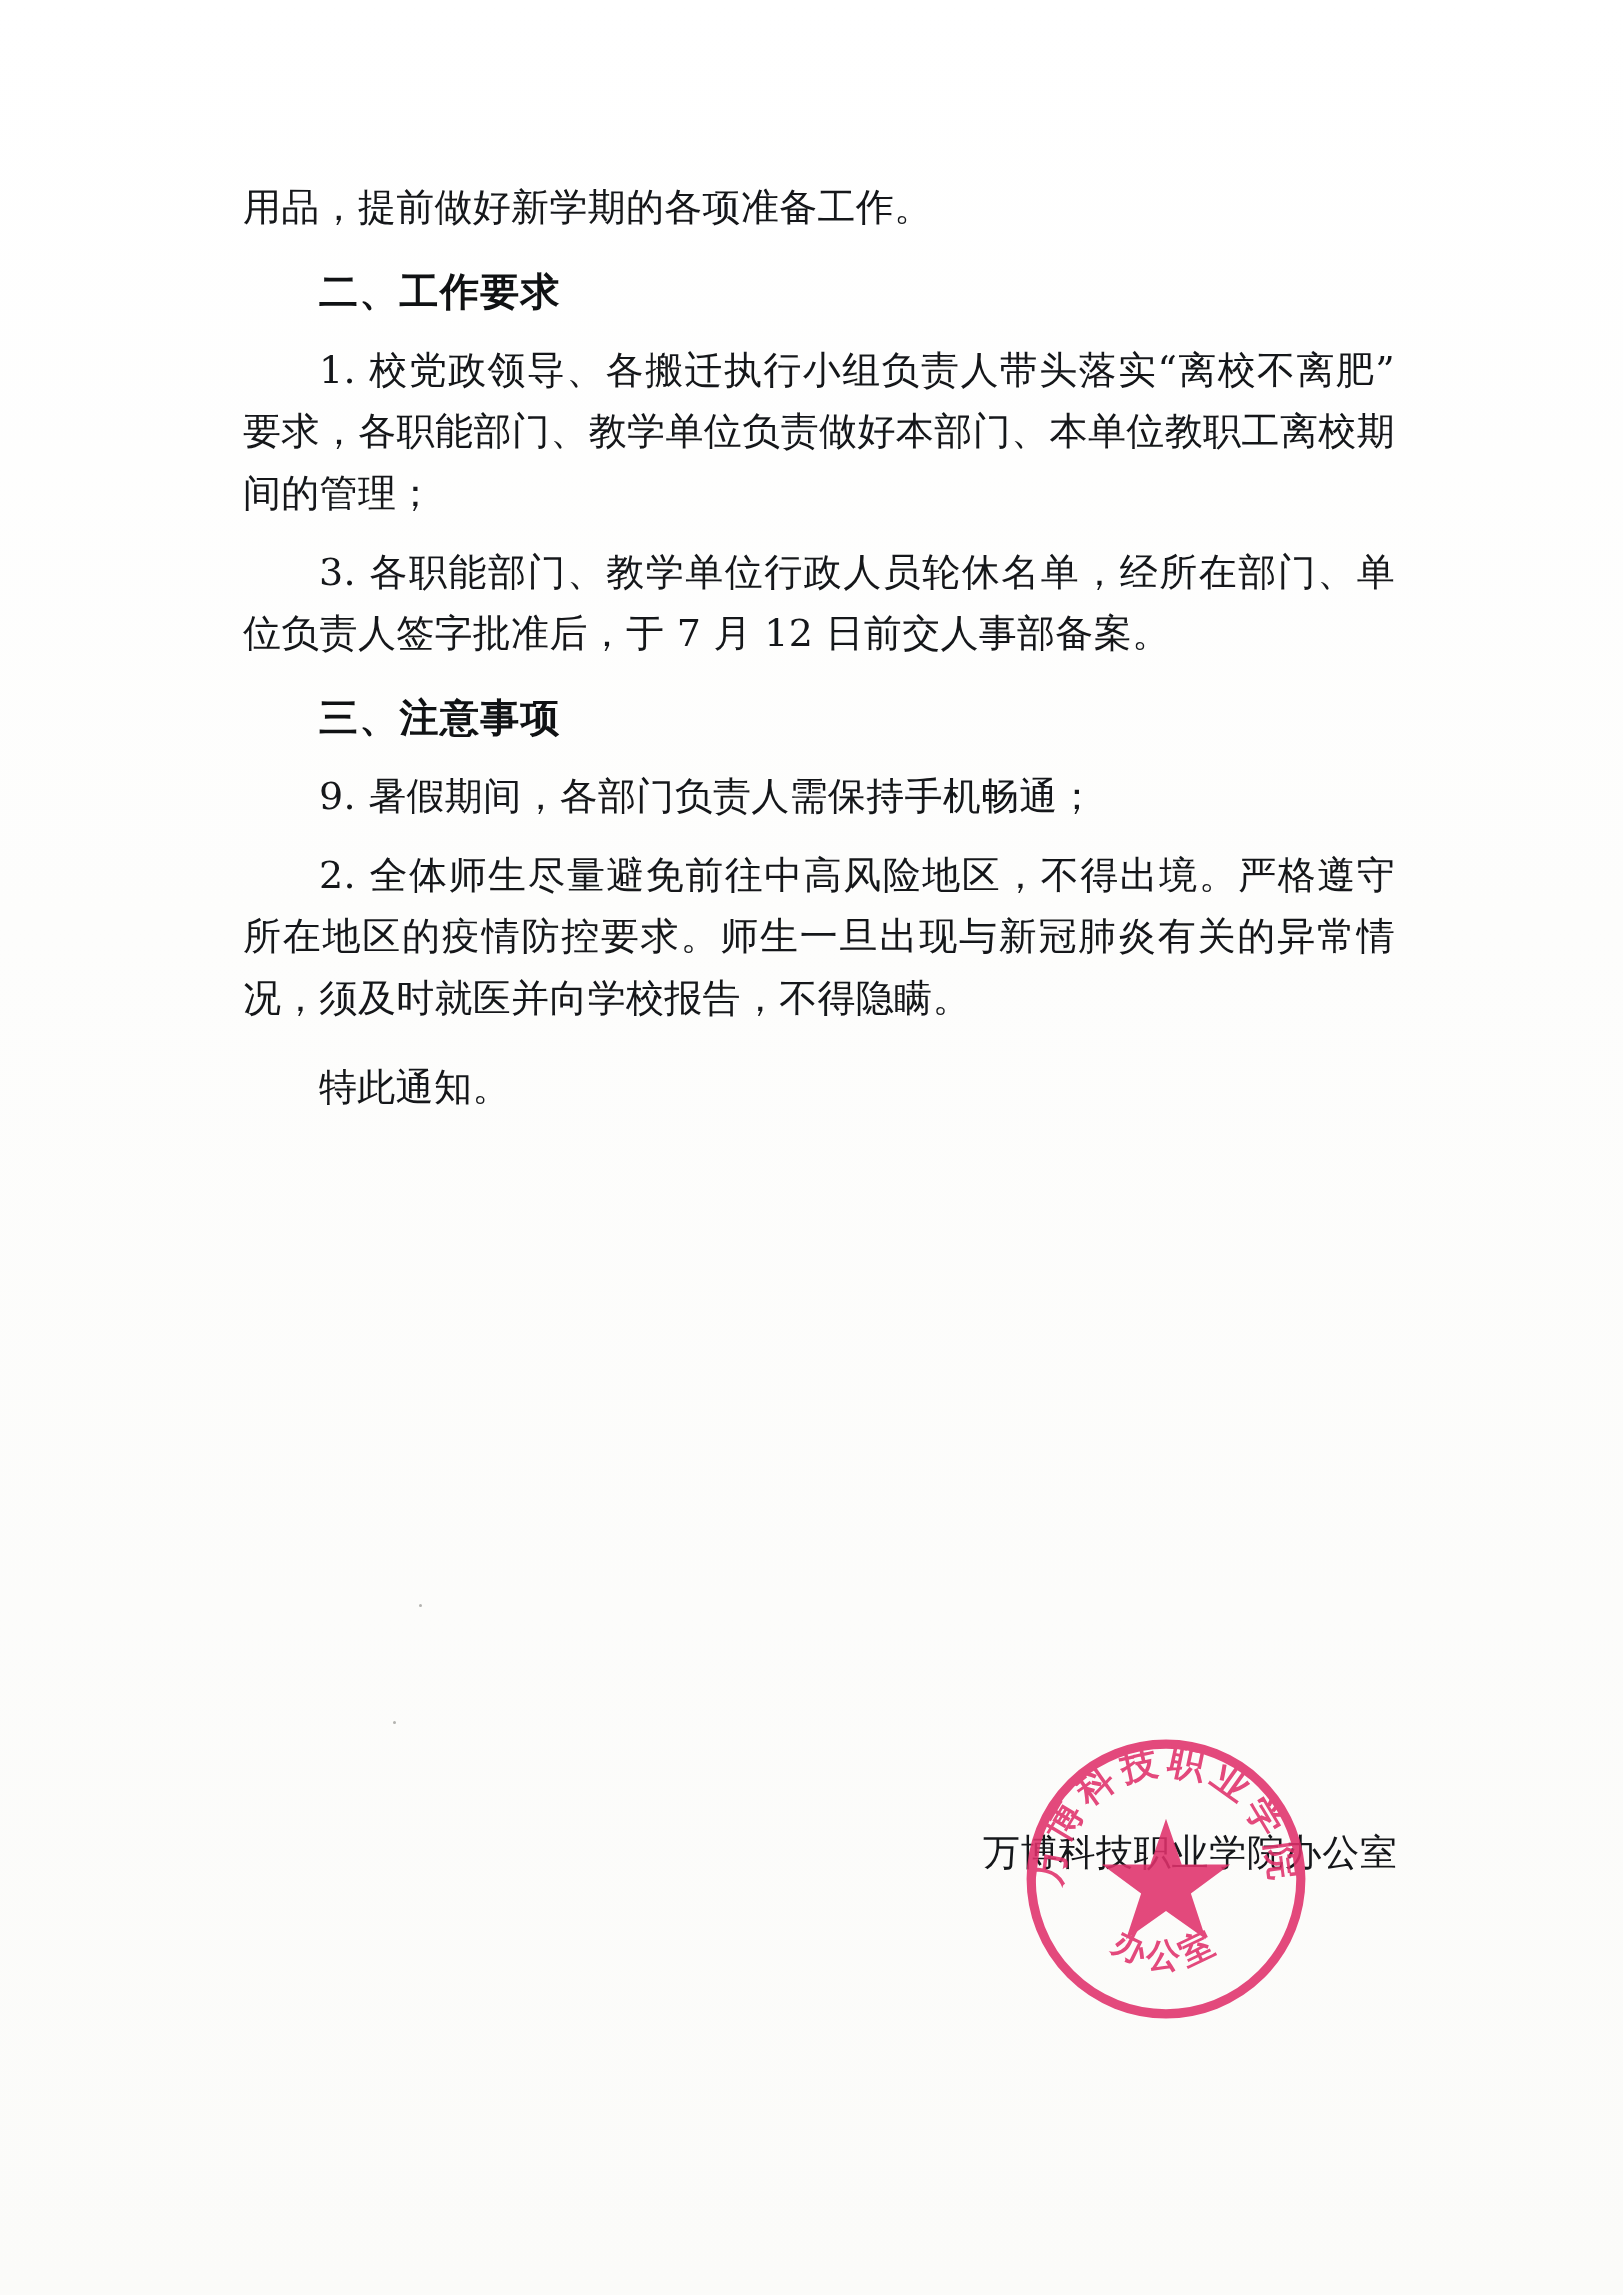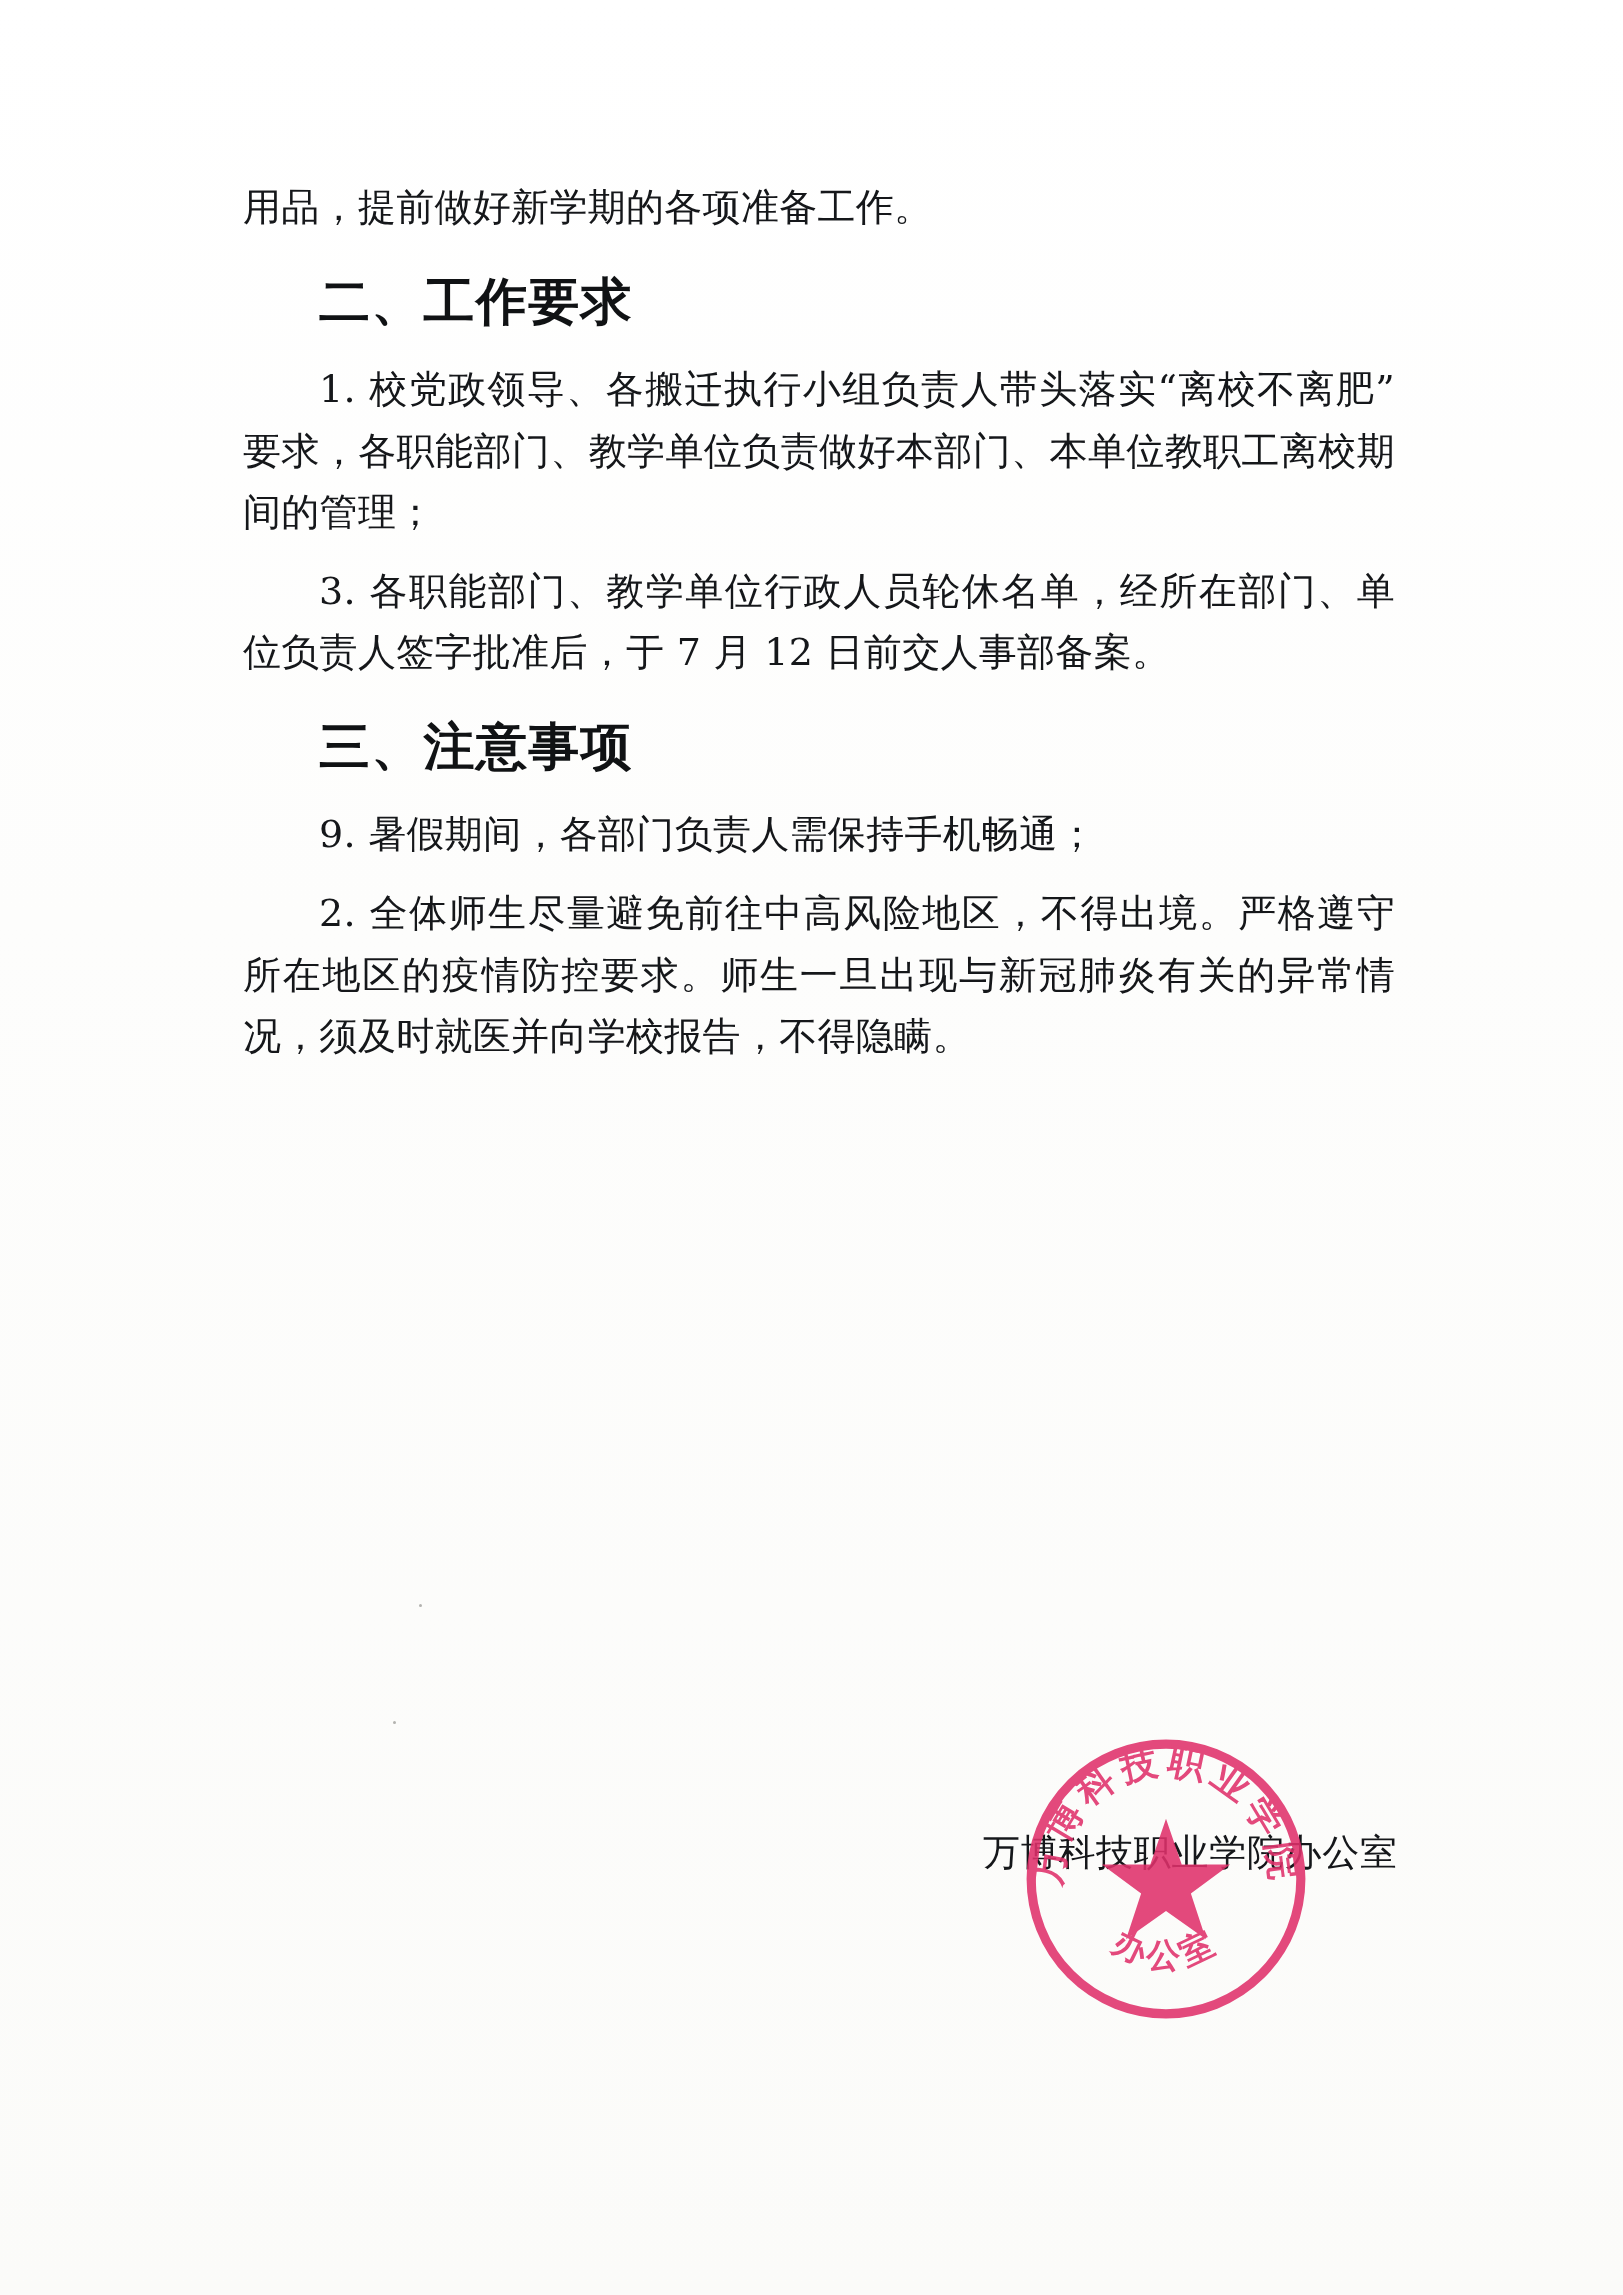--- a/index.html
+++ b/index.html
@@ -48,21 +48,21 @@
     text-justify: inter-ideograph;
     color: #15171a;
     font-family: "DejaVu Serif", "Liberation Serif", serif;
   }
 
   .para.indent {
     text-indent: 76px;
   }
 
   .heading {
-    font-size: 51px;
+    font-size: 39px;
     line-height: 1.6;
     margin: 22px 0 17px 0;
     text-indent: 76px;
     font-weight: 700;
     color: #101214;
     letter-spacing: 1.3px;
     font-family: "DejaVu Sans", "Liberation Sans", sans-serif;
   }
 
   .gap-small { height: 10.5px; }
@@ -136,20 +136,21 @@
     <p class="para indent">3. 各职能部门、教学单位行政人员轮休名单，经所在部门、单位负责人签字批准后，于 7 月 12 日前交人事部备案。</p>
 
     <p class="heading">三、注意事项</p>
 
     <p class="para indent">9. 暑假期间，各部门负责人需保持手机畅通；</p>
 
     <p class="para indent">2. 全体师生尽量避免前往中高风险地区，不得出境。严格遵守所在地区的疫情防控要求。师生一旦出现与新冠肺炎有关的异常情况，须及时就医并向学校报告，不得隐瞒。</p>
 
     <div class="gap-small"></div>
 
+    <p class="para indent">特此通知。</p>
   </div>
 
   <div class="speck" style="left:419px; top:1604px;"></div>
   <div class="speck" style="left:393px; top:1721px;"></div>
 
   <div class="signature">
     <div class="sig-line">万博科技职业学院办公室</div>
   </div>
 
   <div class="seal">

